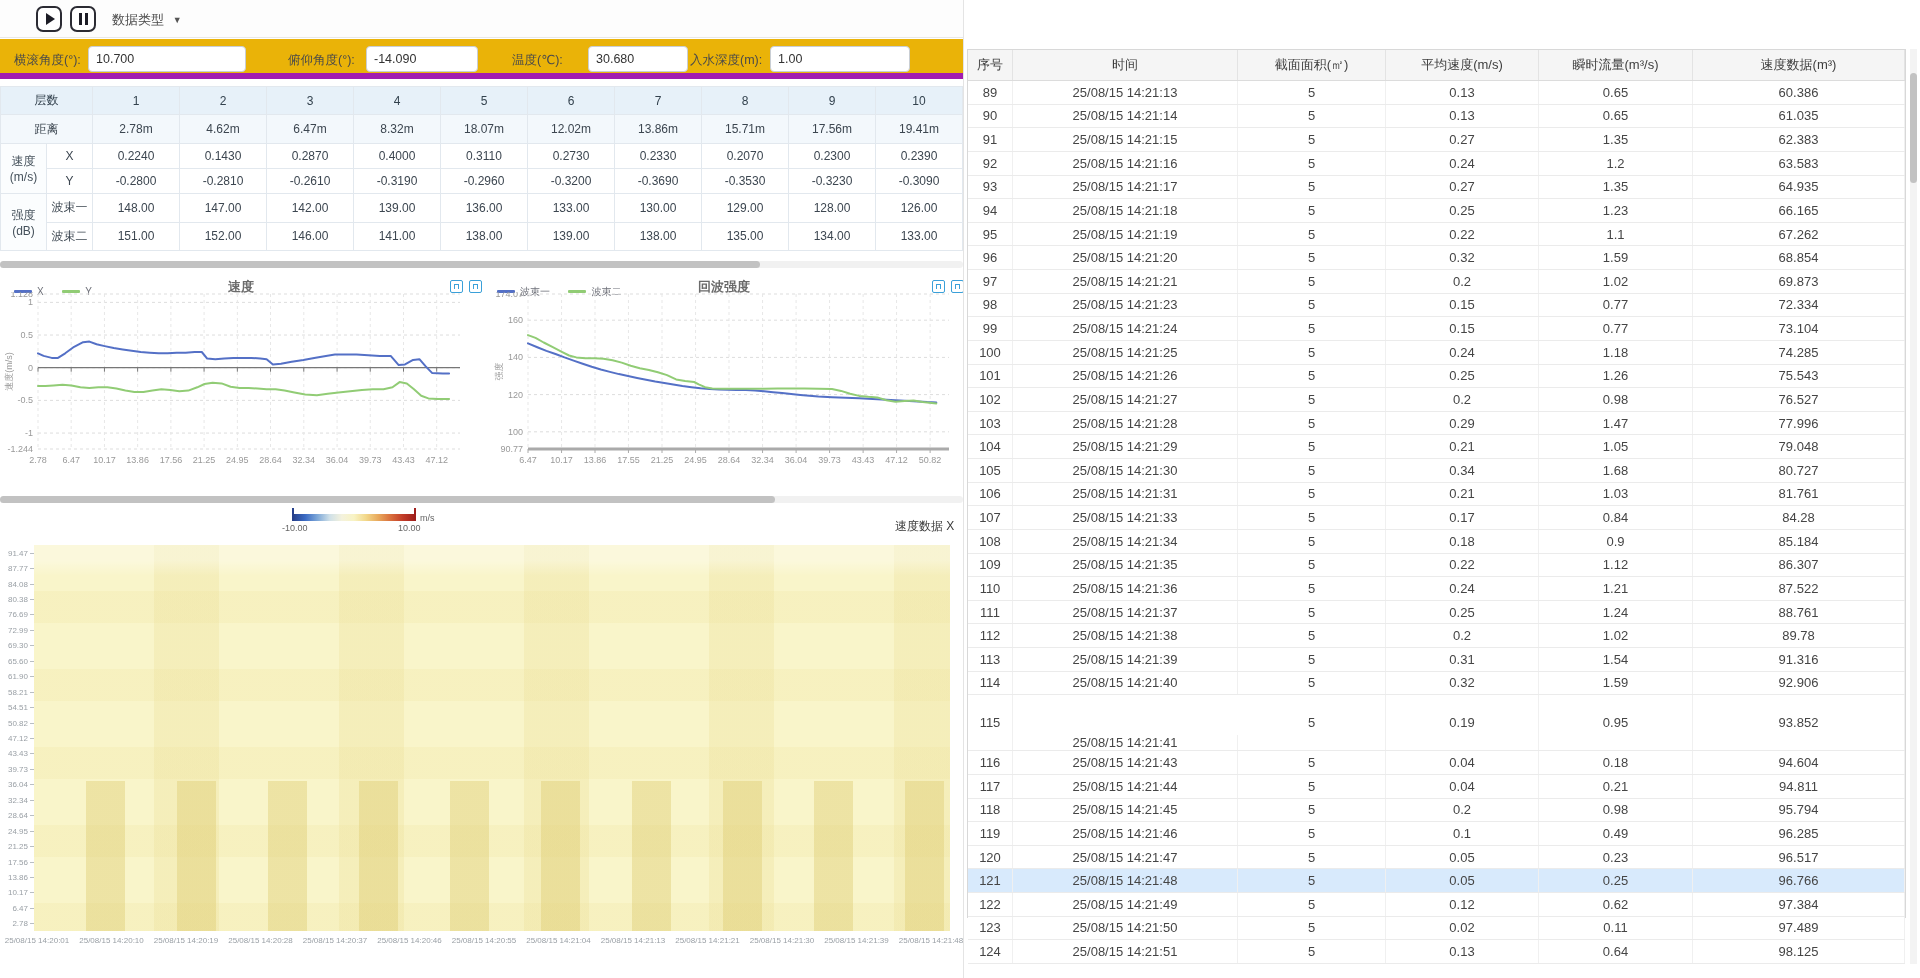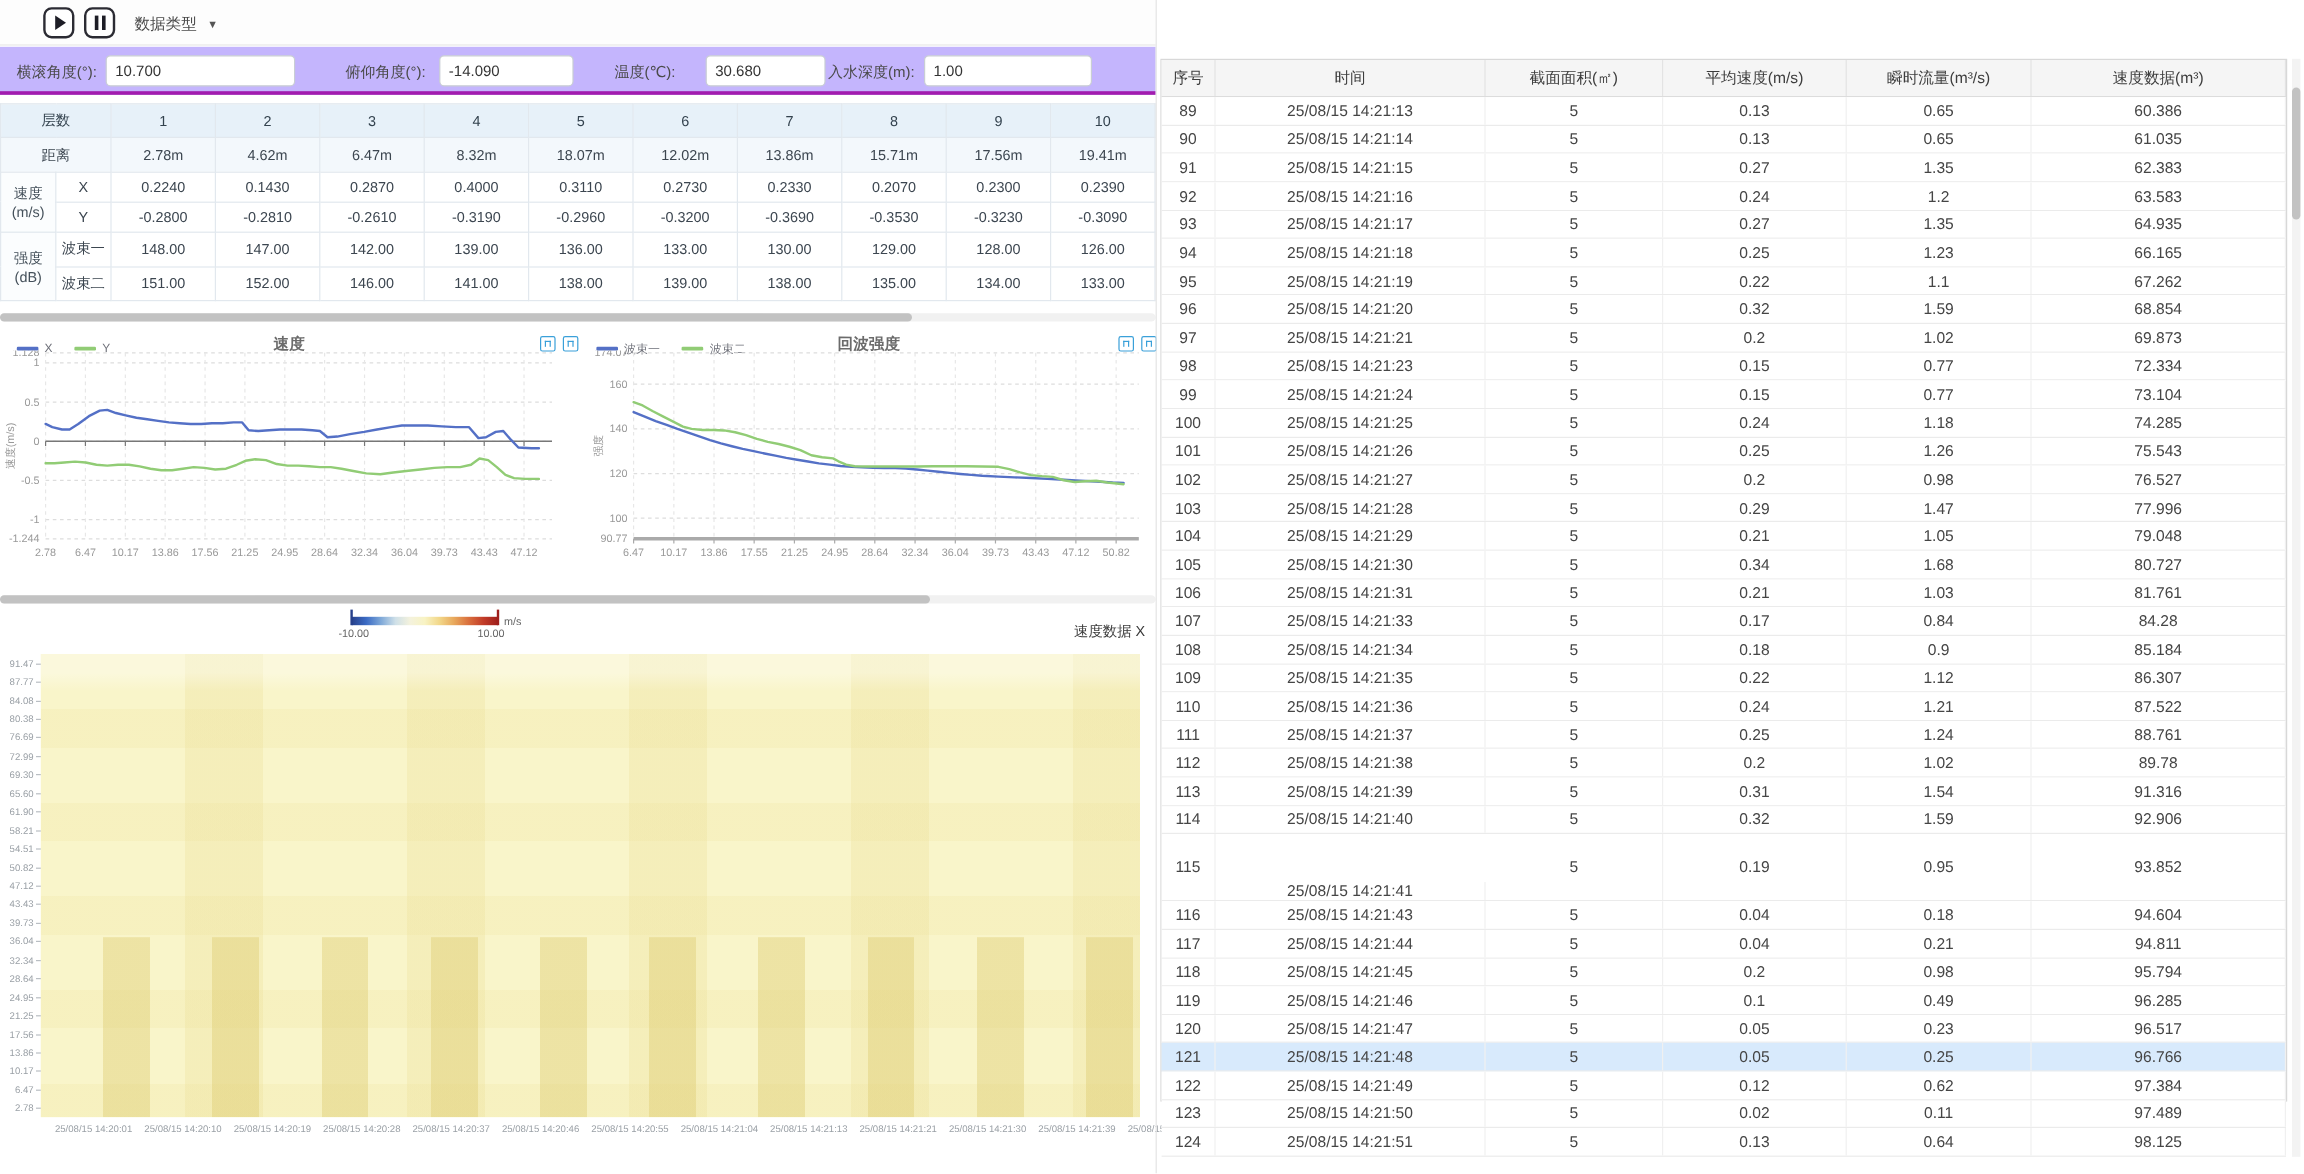--- a/index.html
+++ b/index.html
@@ -12,21 +12,21 @@
   #toolbar { left:0; top:0; width:963px; height:38px; border-bottom:1px solid #e8e8e8; background:#fdfdfd; }
   .tbtn { position:absolute; top:6px; width:26px; height:26px; border:2px solid #2b2b33; border-radius:7px;
     background:#fff; display:flex; align-items:center; justify-content:center; cursor:pointer; }
   .play-tri { width:0; height:0; border-left:9px solid #1d1d26; border-top:6px solid transparent; border-bottom:6px solid transparent; margin-left:2px; }
   .pause-bars { display:flex; gap:3px; }
   .pause-bars i { display:block; width:3px; height:12px; background:#1d1d26; }
   #datatype { position:absolute; left:112px; top:11px; font-size:13px; color:#4a4a4a; cursor:pointer; }
   #datatype .caret { display:inline-block; margin-left:5px; font-size:9px; color:#555; transform:translateY(-1px); }
 
   
-  #params { left:0; top:39px; width:963px; height:40px; border-bottom:3px solid #a21caf; background:#c4b5fd;text-decoration:underline; }
+  #params { left:0; top:39px; width:963px; height:40px; border-bottom:6px solid #a21caf; background:#eab308;text-decoration:underline; }
   .plabel { position:absolute; top:13px; font-size:12.5px; color:#4a4a4a; white-space:nowrap; }
   .pinput { position:absolute; top:7px; height:26px; border:1px solid #c9ced4; border-radius:4px;
     font-size:12.5px; color:#333; padding:0 7px; background:#fff; font-family:inherit; }
 
   
   #layerTable { left:0; top:86px; width:963px; height:165px; border-collapse:collapse; table-layout:fixed; }
   #layerTable td { border:1px solid #e2e8ee; font-size:12px; color:#3c4650; text-align:center; vertical-align:middle; background:#fff; }
   #layerTable tr.hdr td { background:#e7f1f9; color:#33424e; }
   #layerTable tr.dist td { background:#f3f8fc; }
   #layerTable td.grp { background:#fbfdfe; color:#44505a; }
@@ -47,21 +47,21 @@
   #heatmap { left:34px; top:545px; width:916px; height:386px; background:#f9f5ca; overflow:hidden; }
   #heatmap .mottle { position:absolute; left:0; top:0; right:0; bottom:0;
     background:
       linear-gradient(180deg, rgba(255,255,255,.35) 0 4%, rgba(0,0,0,0) 8%),
       repeating-linear-gradient(90deg, rgba(0,0,0,0) 0 120px, rgba(235,222,150,.30) 120px 185px),
       repeating-linear-gradient(180deg, rgba(0,0,0,0) 0 46px, rgba(240,230,165,.28) 46px 78px); }
   #heatmap .streaks { position:absolute; left:0; right:0; bottom:0; height:150px;
     background:repeating-linear-gradient(90deg, rgba(0,0,0,0) 0 52px, rgba(221,203,112,.42) 52px 91px); }
   .hm-ylabel { position:absolute; font-size:8px; color:#9aa0a6; text-align:right; width:26px; }
   .hm-ytick  { position:absolute; width:4px; height:1px; background:#b9bec3; }
-  .hm-xlabel { position:absolute; font-size:8px; color:#9aa0a6; white-space:nowrap; transform:translateX(-50%);margin-left:41px; }
+  .hm-xlabel { position:absolute; font-size:8px; color:#9aa0a6; white-space:nowrap; transform:translateX(-50%); }
   #colorbar { position:absolute; left:293px; top:514px; width:122px; height:7px; }
   .cb-tickL { position:absolute; left:292px; top:508px; width:2px; height:13px; background:#27408b; }
   .cb-tickR { position:absolute; left:414px; top:508px; width:2px; height:13px; background:#9f1f1c; }
   .cb-label { position:absolute; font-size:9px; color:#666; }
 
   
   #flowPanel { left:967px; top:49px; width:939px; height:869px; border:1px solid #d8d8d8; }
   #flowHead { display:flex; height:31px; background:#f5f5f5; border-bottom:1px solid #dcdcdc; }
   #flowHead .hc { font-size:13px; color:#3d3d3d; display:flex; align-items:center; justify-content:center;
      border-right:1px solid #e3e3e3; }

